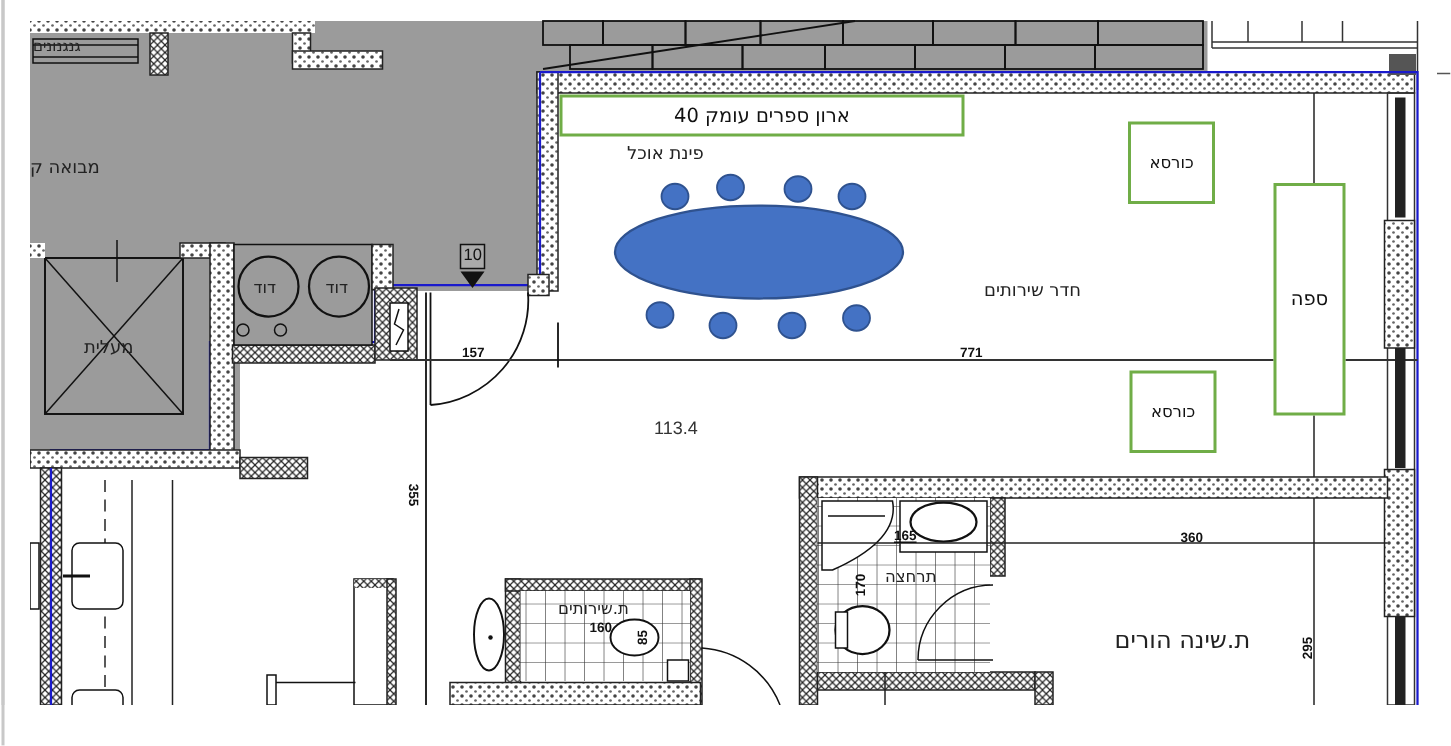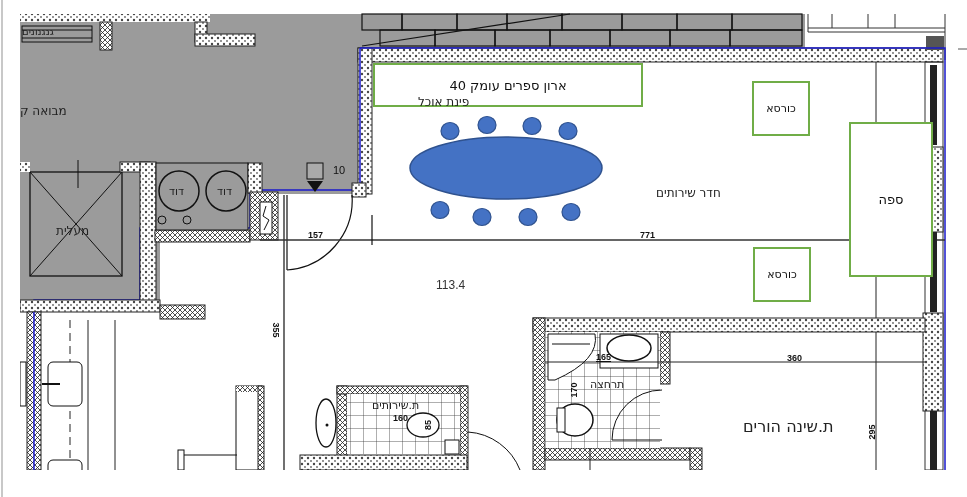--- a/index.html
+++ b/index.html
@@ -179,27 +179,27 @@
       <ellipse cx="532" cy="126" rx="9" ry="8.5"></ellipse>
       <ellipse cx="568" cy="131" rx="9" ry="8.5"></ellipse>
       <ellipse cx="440" cy="210" rx="9" ry="8.5"></ellipse>
       <ellipse cx="482" cy="217" rx="9" ry="8.5"></ellipse>
       <ellipse cx="528" cy="217" rx="9" ry="8.5"></ellipse>
       <ellipse cx="571" cy="212" rx="9" ry="8.5"></ellipse>
     </g>
   </g>
 </svg>
 
-<div class="furn" style="left:373px;top:63px;width:270px;height:44px;font-size:13px;">
+<div class="furn" style="left:373px;top:63px;width:270px;height:28px;font-size:13px;">
   <span>ארון ספרים עומק 40</span>
 </div>
 <div class="furn" style="left:752px;top:81px;width:58px;height:55px;font-size:11px;">
   <span>כורסא</span>
 </div>
-<div class="furn" style="left:849px;top:122px;width:84px;height:155px;">
+<div class="furn" style="left:849px;top:122px;width:48px;height:155px;">
   <span>ספה</span>
 </div>
 <div class="furn" style="left:753px;top:247px;width:58px;height:55px;font-size:11px;">
   <span>כורסא</span>
 </div>
 
 <span class="lbl" style="left:418px;top:95px;font-size:12px;">פינת אוכל</span>
 <span class="lbl" style="left:656px;top:186px;font-size:12px;">חדר שירותים</span>
 <span class="lbl" style="left:20px;top:104px;font-size:12px;">מבואה ק</span>
 <span class="lbl" style="left:22px;top:26px;font-size:10px;">גנגנונים</span>
@@ -214,13 +214,13 @@
 <span class="dim" style="left:640px;top:230px;">771</span>
 <span class="dim" style="left:436px;top:278px;font-size:12px;font-weight:normal;color:#333;">113.4</span>
 <span class="dim" style="left:268px;top:325px;transform:rotate(90deg);">355</span>
 <span class="dim" style="left:596px;top:352px;text-decoration:underline;">165</span>
 <span class="dim" style="left:566px;top:385px;transform:rotate(-90deg);">170</span>
 <span class="dim" style="left:393px;top:413px;">160</span>
 <span class="dim" style="left:423px;top:420px;transform:rotate(-90deg);">85</span>
 <span class="dim" style="left:787px;top:353px;">360</span>
 <span class="dim" style="left:864px;top:427px;transform:rotate(-90deg);">295</span>
 
-<span class="dim" style="left:309px;top:164px;font-size:11px;font-weight:normal;margin-left:24px;">10</span>
+<span class="dim" style="left:309px;top:164px;font-size:11px;font-weight:normal;">10</span>
 
 </body></html>

